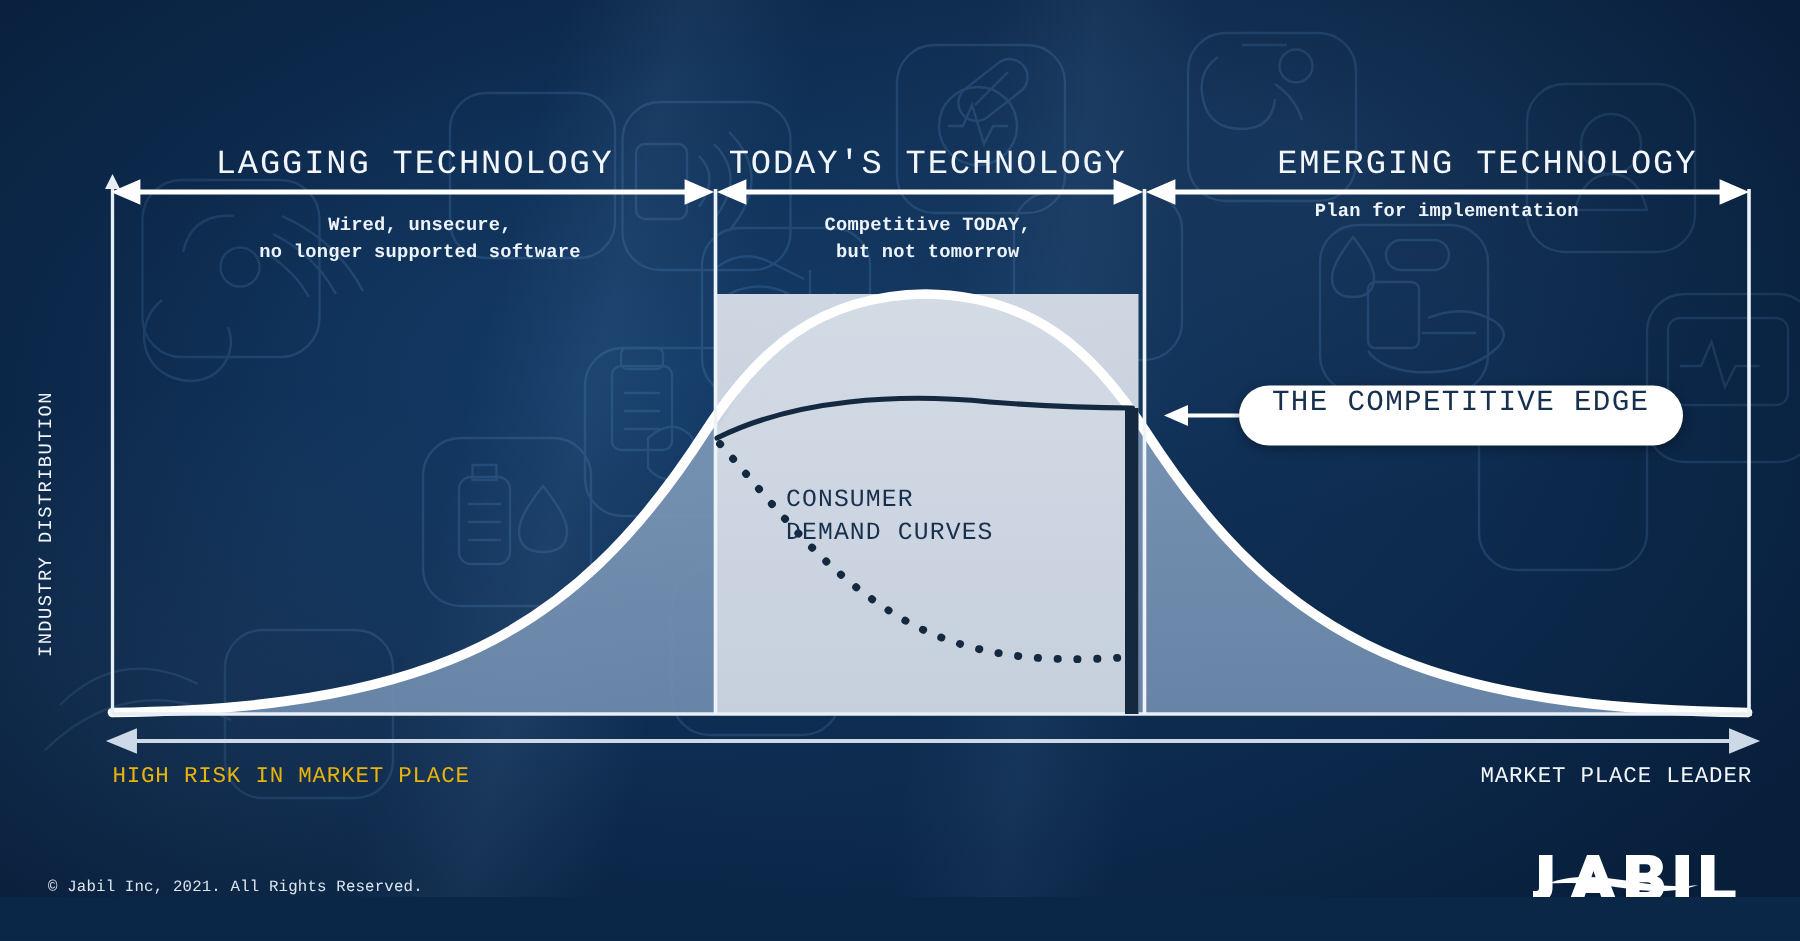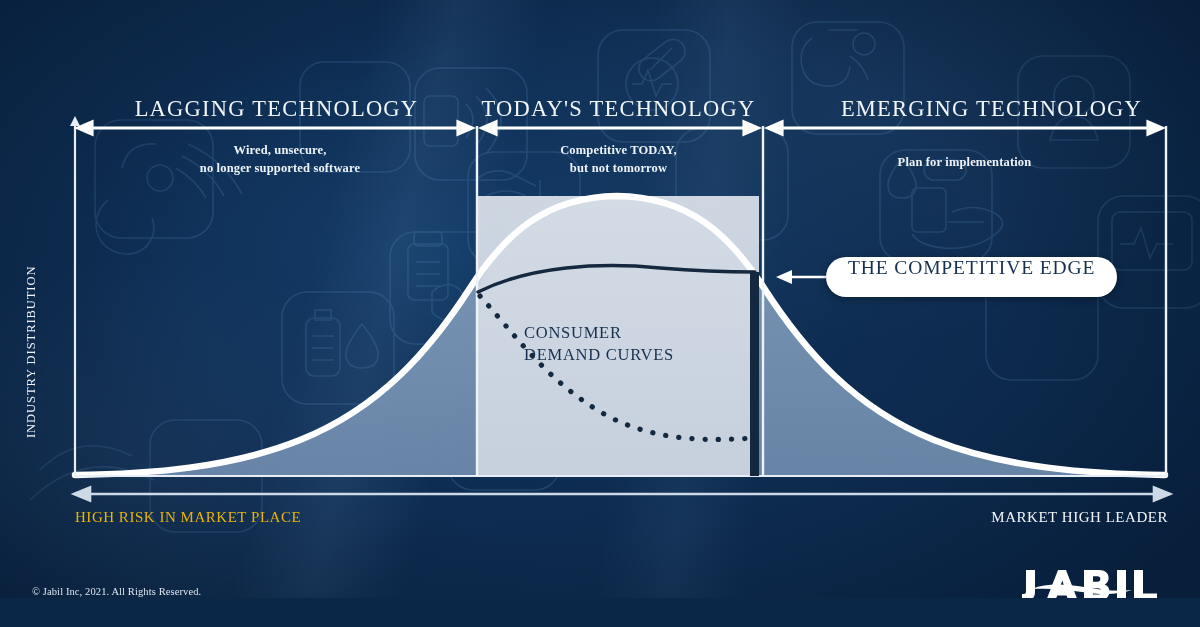--- a/index.html
+++ b/index.html
@@ -2,21 +2,21 @@
 <html><head>
 <meta charset="utf-8">
 <title>Jabil Technology Adoption Bell Curve</title>
 <style>
   * { margin:0; padding:0; box-sizing:border-box; }
   html,body { background:#0a2748; }
   .stage{
     position:relative;
     width:1200px; height:598px;
     overflow:hidden;
-    font-family:Liberation Serif, serif;
+    font-family:Liberation Mono, monospace;
     background:#0d2b4e;
     color:#ffffff;
   }
   
   .bg-base{
     position:absolute; inset:0;
     background:
       radial-gradient(ellipse 900px 500px at 38% 42%, #143c68 0%, #0e2d52 45%, #0a2546 100%),
       linear-gradient(115deg,#0c2a4d 0%,#123760 38%,#0b2748 72%,#092141 100%);
   }
@@ -289,27 +289,27 @@
     <div>no longer supported software</div>
   </div>
 
   <div class="sec-title" style="left:478px; width:281px; top:96px;">TODAY'S TECHNOLOGY</div>
   <div class="sec-sub" style="left:478px; width:281px; top:142px;">
     <div>Competitive TODAY,</div>
     <div>but not tomorrow</div>
   </div>
 
   <div class="sec-title" style="left:790px; width:403px; top:96px;">EMERGING TECHNOLOGY</div>
-  <div class="sec-sub" style="left:763px; width:403px; top:154px;">
+  <div class="sec-sub" style="left:763px; width:403px; top:133px;">
     <div>Plan for implementation</div>
   </div>
 
   <div class="y-label">INDUSTRY DISTRIBUTION</div>
   <div class="x-left">HIGH RISK IN MARKET PLACE</div>
-  <div class="x-right">MARKET HIGH LEADER</div>
+  <div class="x-right">MARKET PLACE LEADER</div>
 
   <div class="curve-label">
     <div>CONSUMER</div>
     <div>DEMAND CURVES</div>
   </div>
 
   <div class="callout">
     <span>THE COMPETITIVE EDGE</span>
   </div>
 

